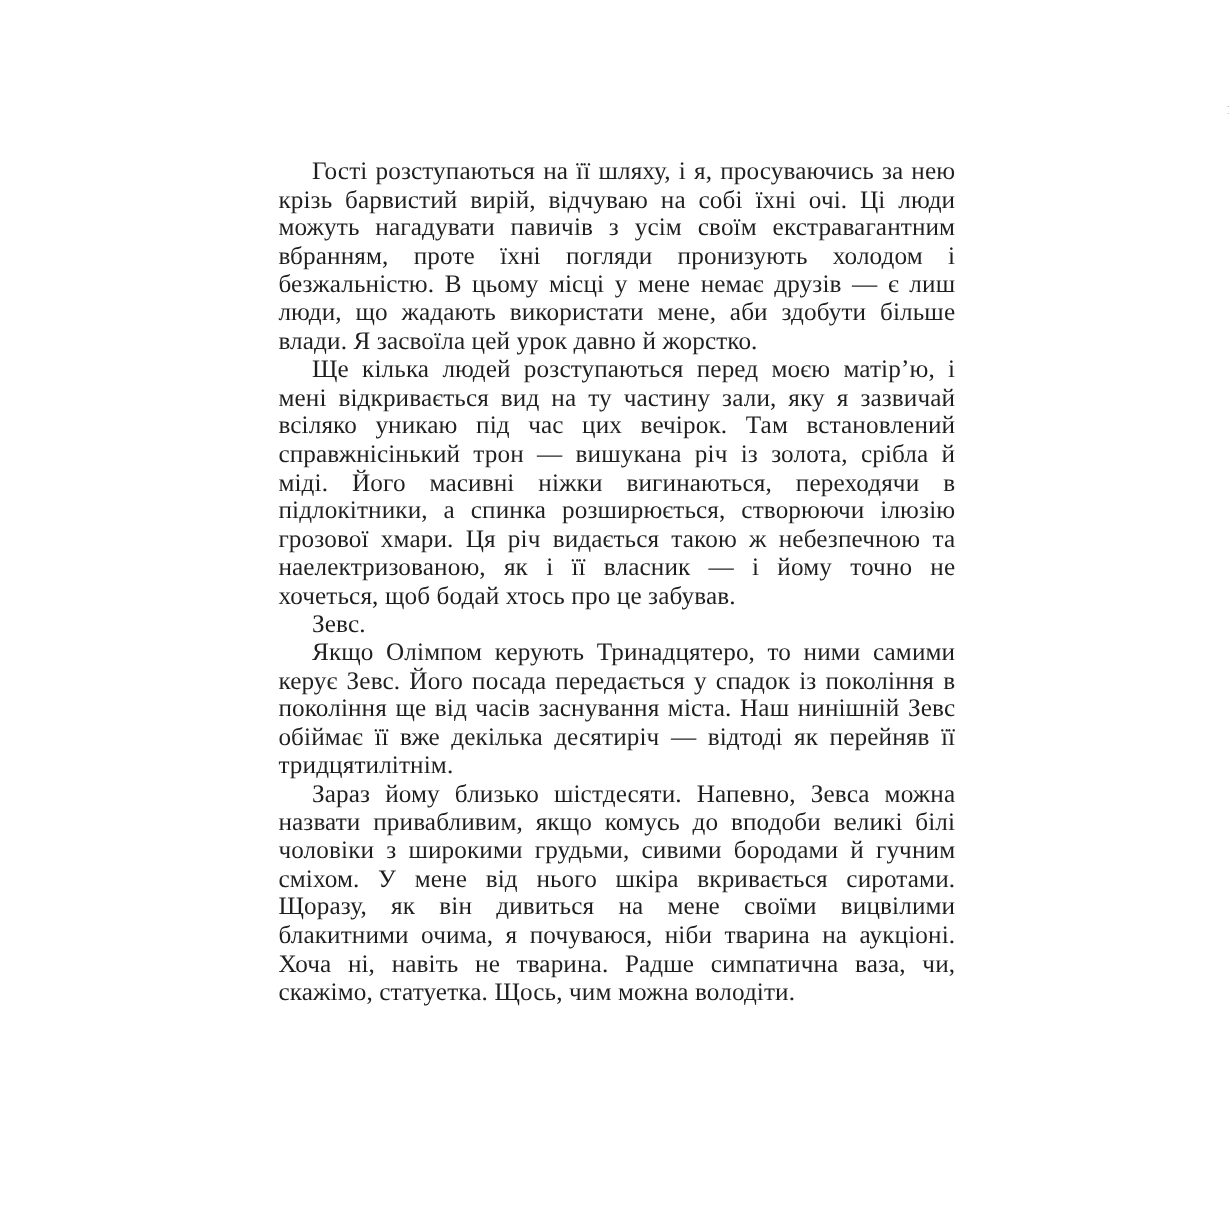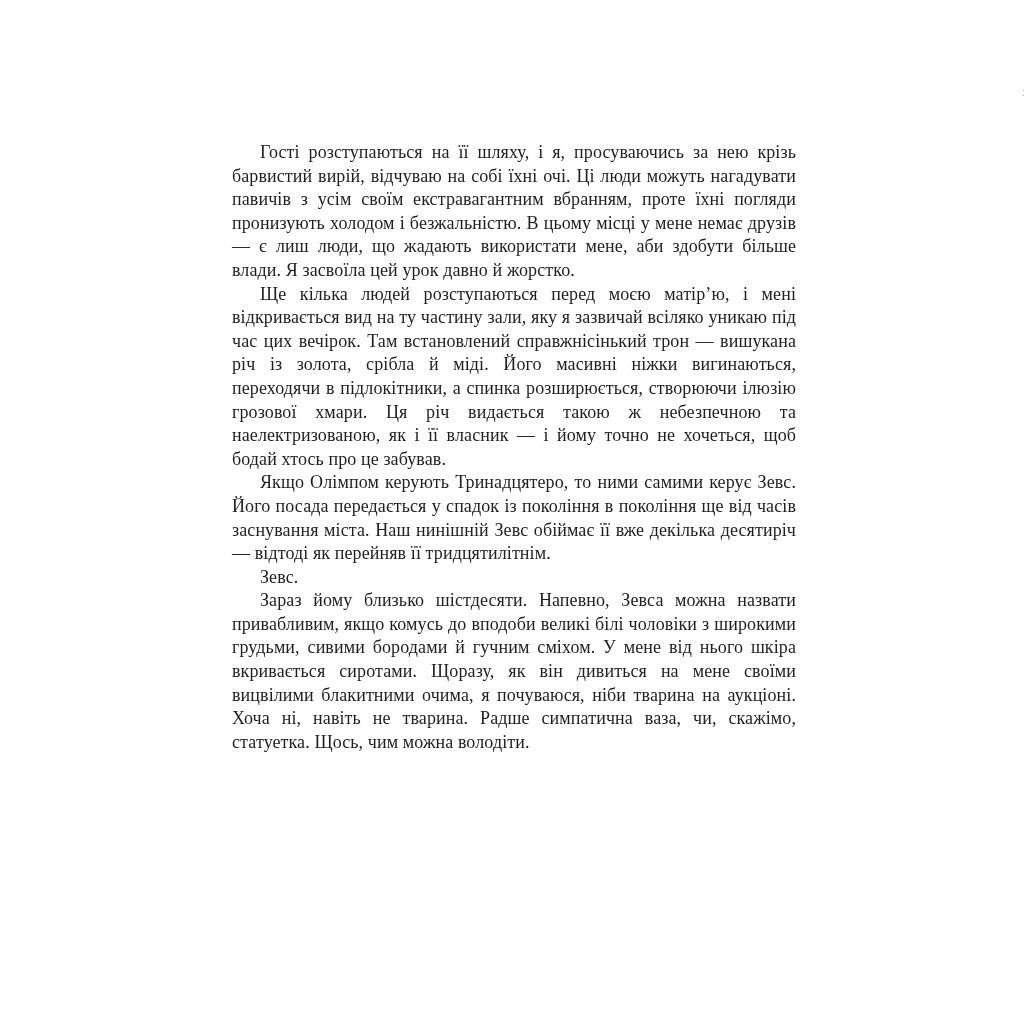--- a/index.html
+++ b/index.html
@@ -21,24 +21,24 @@
       top: 86px;
       left: 12px;
       width: 100%;
       text-align: right;
       font-size: 11px;
       letter-spacing: 1.5px;
       color: #2a2a2a;
     }
     .text-block {
       position: absolute;
-      top: 141px;
+      top: 131px;
       left: 232px;
       width: 564px;
-      font-size: 18px;
+      font-size: 21px;
       line-height: 23.6px;
       text-align: justify;
       letter-spacing: 0.1px;
     }
     .text-block p {
       margin: 0;
       padding: 0;
       text-indent: 28px;
     }
     .italic {
@@ -50,22 +50,22 @@
 <div class="book-page">
 
   <div class="page-number">14</div>
 
   <div class="text-block">
 
     <p>Гості розступаються на її шляху, і я, просуваючись за нею крізь барвистий вирій, відчуваю на собі їхні очі. Ці люди можуть нагадувати павичів з усім своїм екстравагантним вбранням, проте їхні погляди пронизують холодом і безжальністю. В цьому місці у мене немає друзів — є лиш люди, що жадають використати мене, аби здобути більше влади. Я засвоїла цей урок давно й жорстко.</p>
 
     <p>Ще кілька людей розступаються перед моєю матір’ю, і мені відкривається вид на ту частину зали, яку я зазвичай всіляко уникаю під час цих вечірок. Там встановлений справжнісінький трон — вишукана річ із золота, срібла й міді. Його масивні ніжки вигинаються, переходячи в підлокітники, а спинка розширюється, створюючи ілюзію грозової хмари. Ця річ видається такою ж небезпечною та наелектризованою, як і її власник — і йому точно не хочеться, щоб бодай хтось про це забував.</p>
 
+    <p>Зевс.</p>
+
     <p>Якщо Олімпом керують Тринадцятеро, то ними самими керує Зевс. Його посада передається у спадок із покоління в покоління ще від часів заснування міста. Наш нинішній Зевс обіймає її вже декілька десятиріч — відтоді як перейняв її тридцятилітнім.</p>
-
-    <p>Зевс.</p>
 
     <p><span>Зараз йому близько шістдесяти. Напевно, Зевса можна назвати привабливим, якщо комусь до вподоби великі білі чоловіки з широкими грудьми, сивими бородами й гучним сміхом. У мене від нього шкіра вкривається сиротами. Щоразу, як він дивиться на мене своїми вицвілими блакитними очима, я почуваюся, ніби тварина на аукціоні. Хоча ні, навіть не тварина. Радше симпатична ваза, чи, скажімо, статуетка. Щось, чим можна </span><span class="italic">володіти</span><span>.</span></p>
 
 
   </div>
 
 </div>
 
 </body></html>

